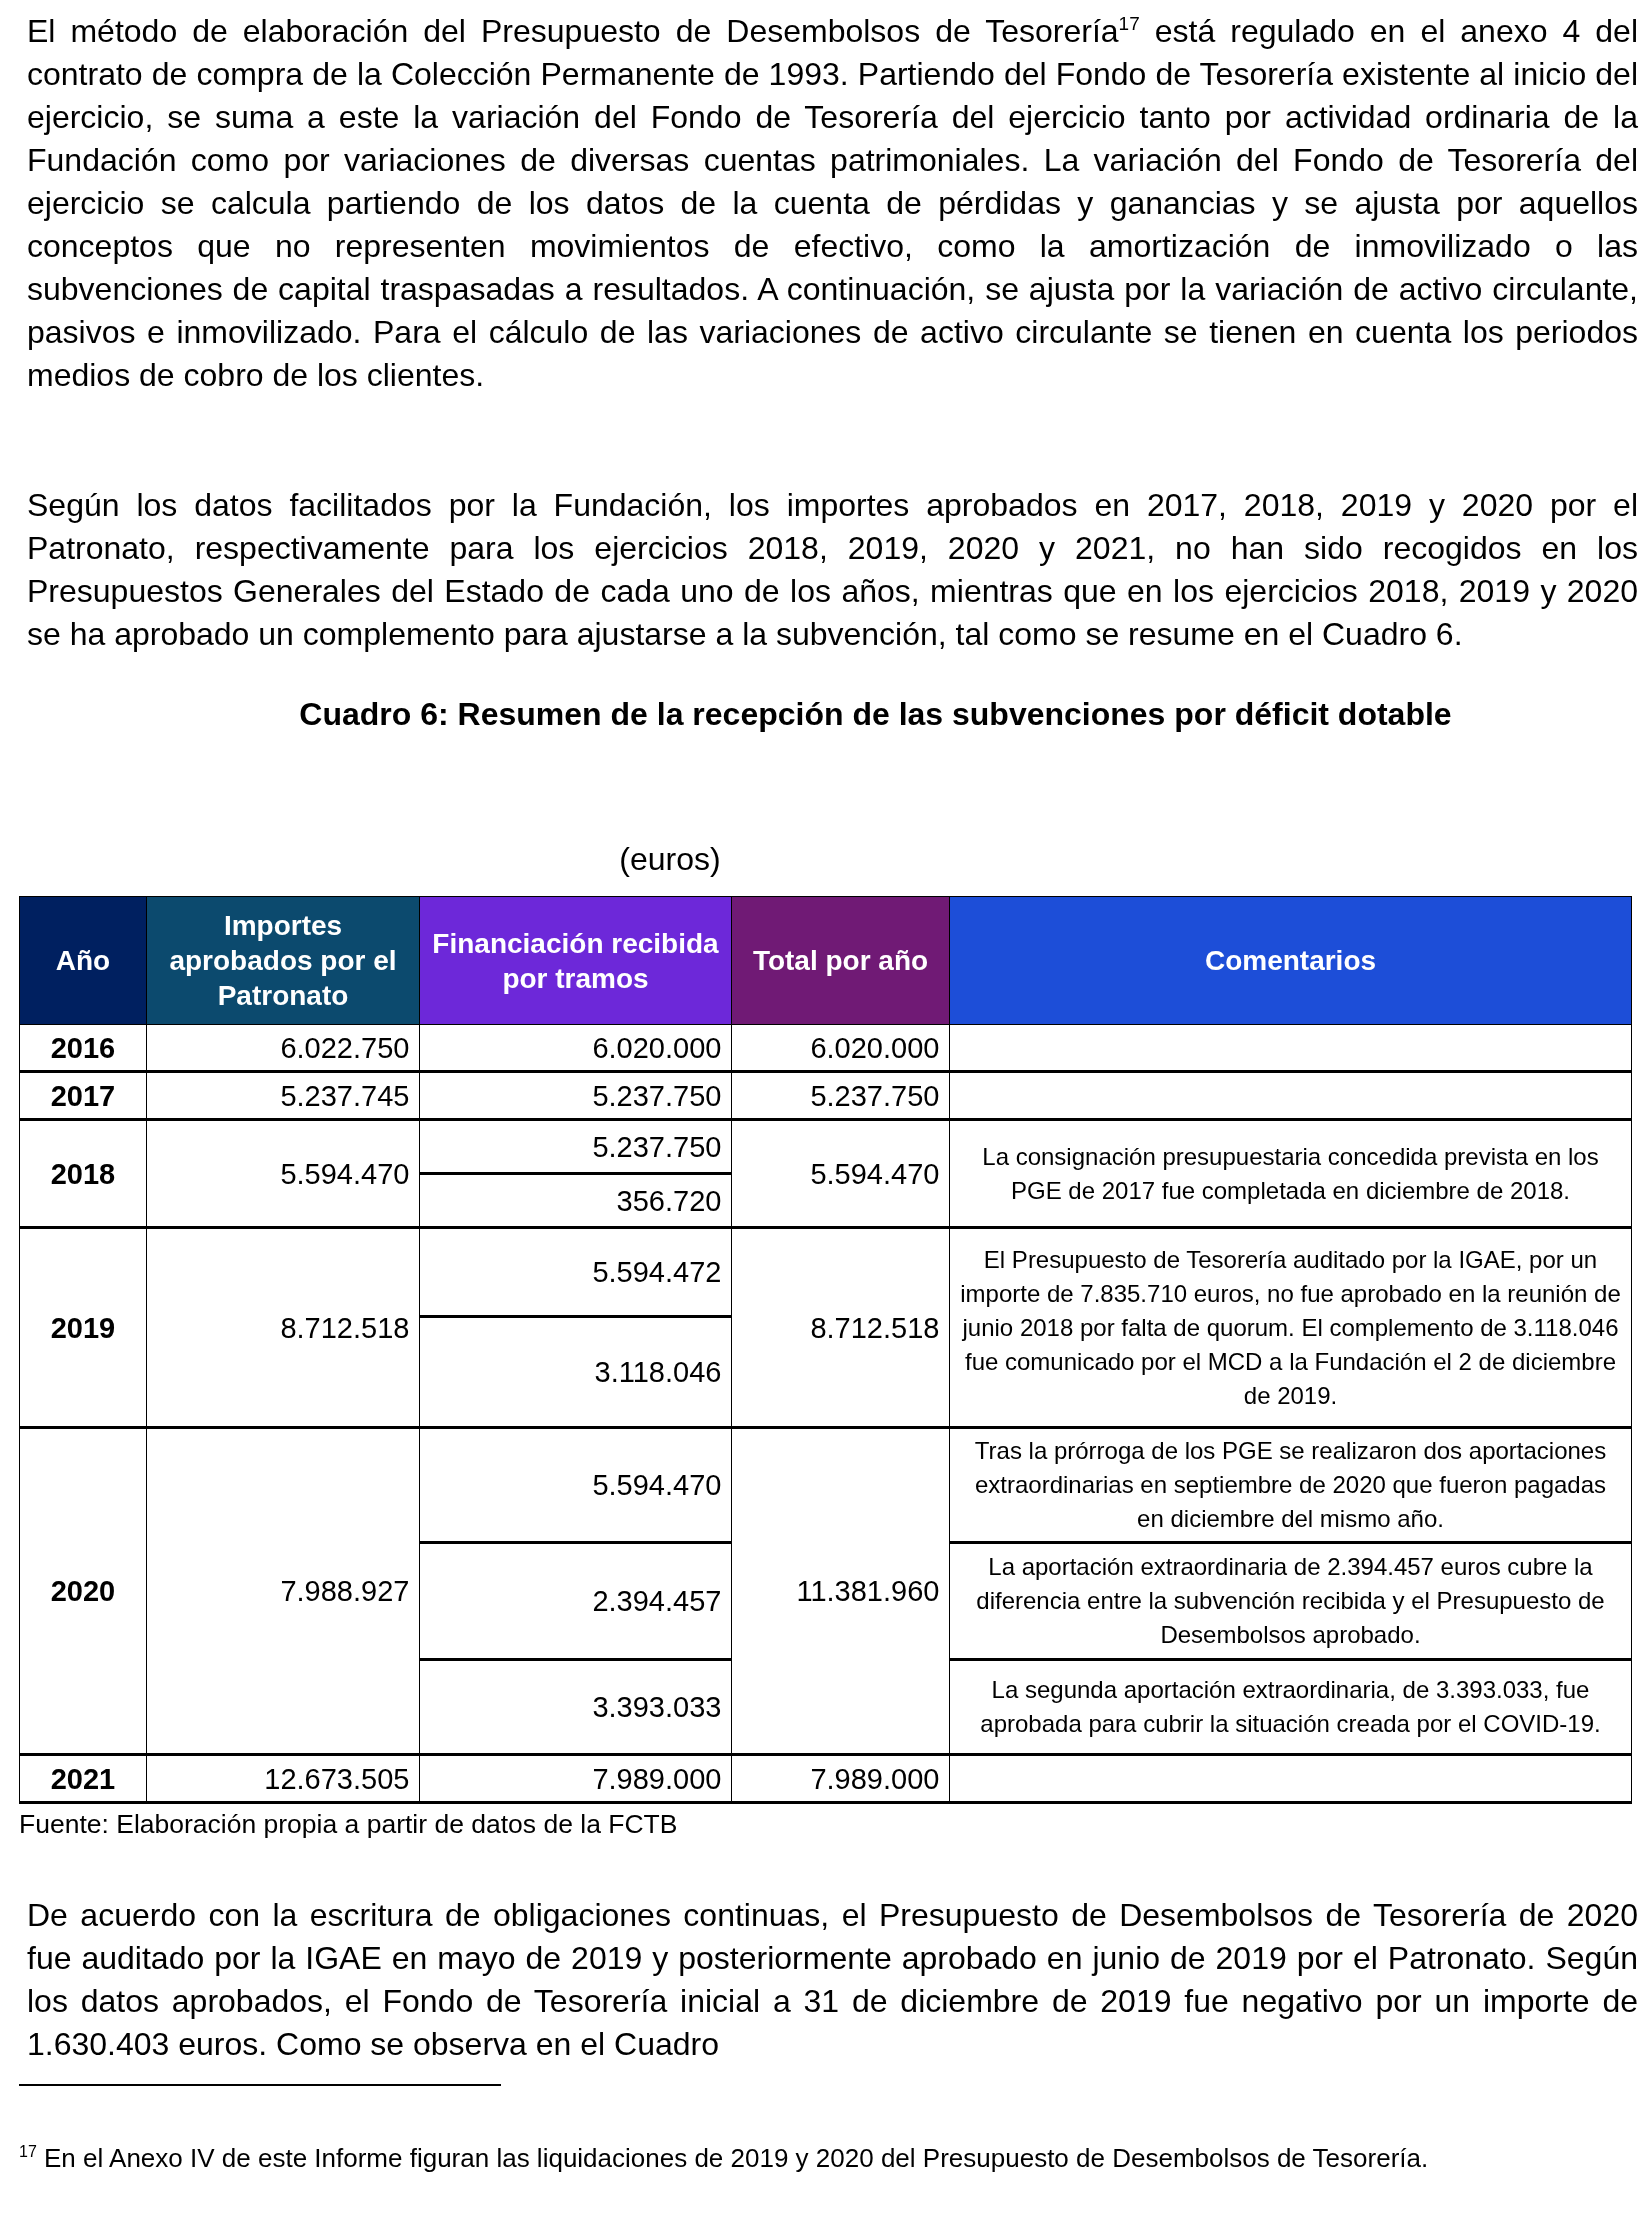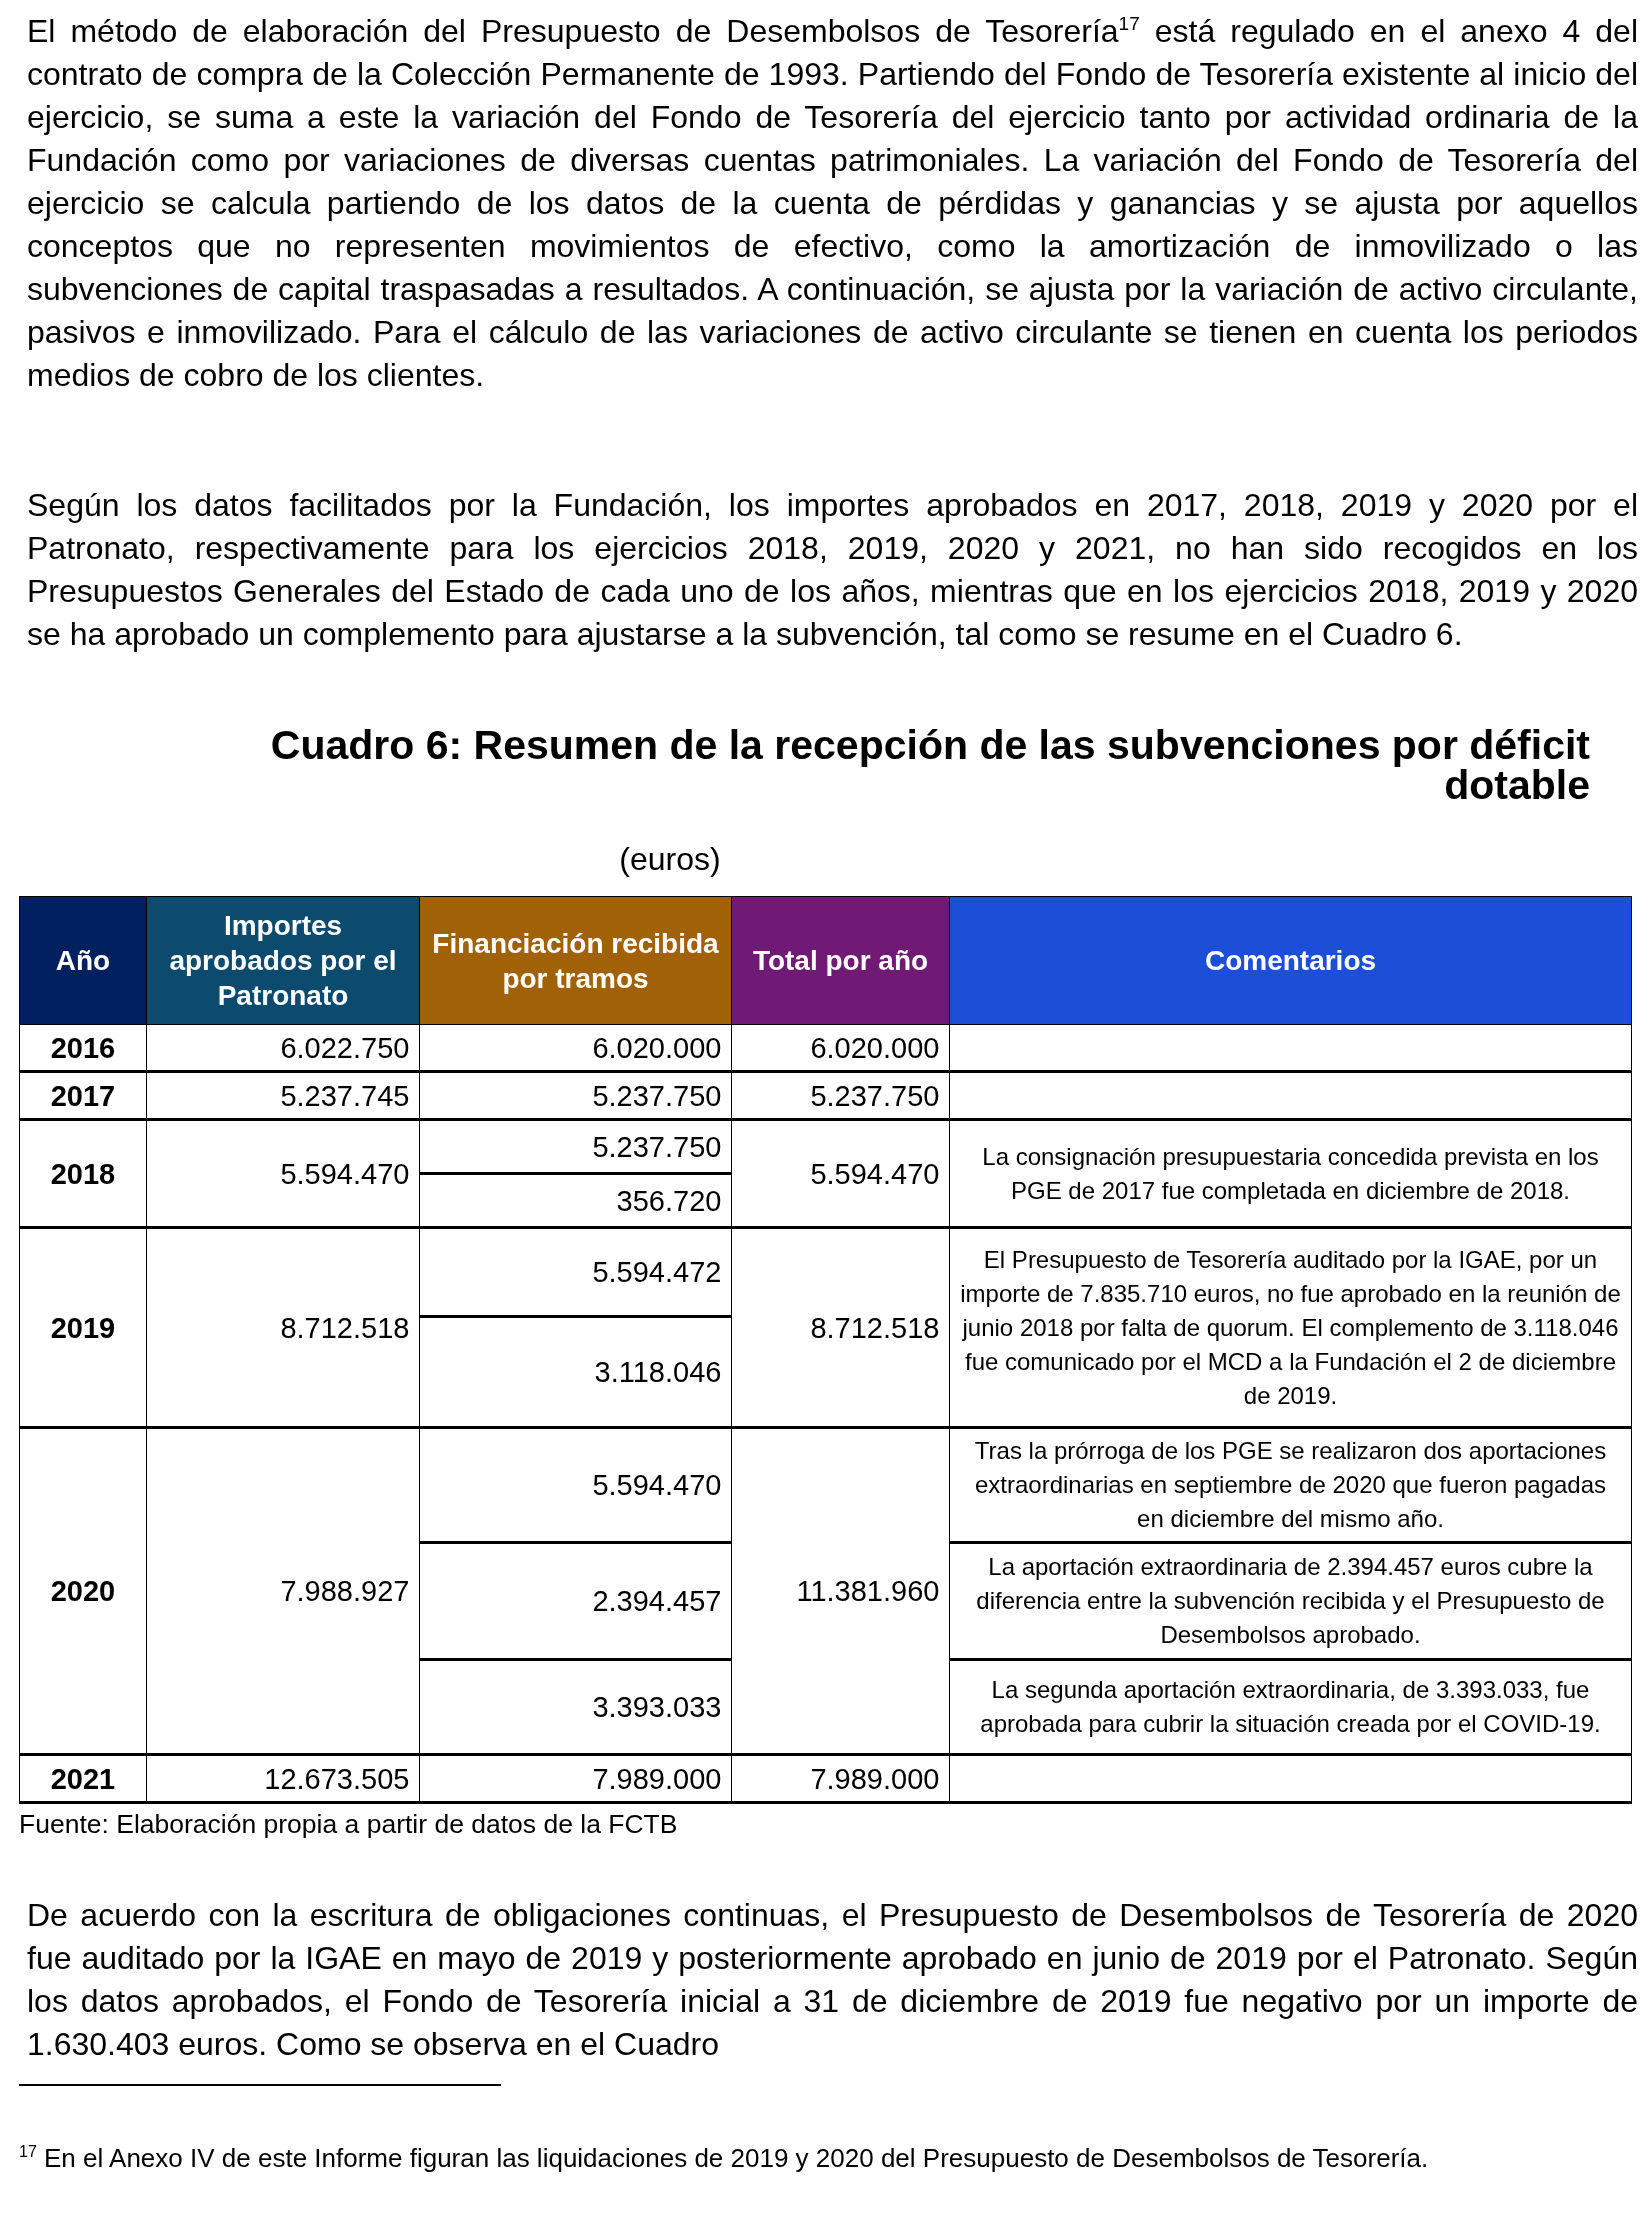--- a/index.html
+++ b/index.html
@@ -11,22 +11,22 @@
     position: absolute; left: 19px; width: 1611px;
     font-size: 32px; line-height: 43px; text-align: justify;
     margin: 8px;
   }
   .para sup { font-size: 19px; line-height: 0; vertical-align: super; }
   #p1 { top: 1.6px; }
   #p2 { top: 476px; }
   #p3 { top: 1886px; }
 
   .cap-title {
-    position: absolute; left: 161px; width: 1429px; top: 725px;
-    text-align: right; font-weight: bold; font-size: 41px; line-height: 40px;
+    position: absolute; left: 161px; width: 1429px; top: 694px;
+    text-align: center; font-weight: bold; font-size: 32px; line-height: 40px;
   }
   .cap-title .cuadro-label { font-weight: bold; }
   .cap-units {
     position: absolute; left: 0; width: 1340px; top: 839px;
     text-align: center; font-size: 32px; line-height: 40px;
   }
 
   table.cuadro {
     position: absolute; left: 19px; top: 896px; width: 1611px;
     border-collapse: collapse; table-layout: fixed;
@@ -94,21 +94,21 @@
     <col class="c-ano">
       <col class="c-imp">
       <col class="c-fin">
       <col class="c-tot">
       <col class="c-com">
   </colgroup>
   <thead>
     <tr>
       <th style="background: rgb(0, 32, 96);">Año</th>
       <th style="background: #0c4a6e;">Importes aprobados por el Patronato</th>
-      <th style="background: #a16207;">Financiación recibida por tramos</th>
+      <th style="background: #6d28d9;">Financiación recibida por tramos</th>
       <th style="background: #701a75;">Total por año</th>
       <th style="background: #1d4ed8;">Comentarios</th>
     </tr>
   </thead>
   <tbody>
 
     <tr class="h-2016">
       <td class="ano">2016</td>
       <td class="num">6.022.750</td>
       <td class="num fin">6.020.000</td>

